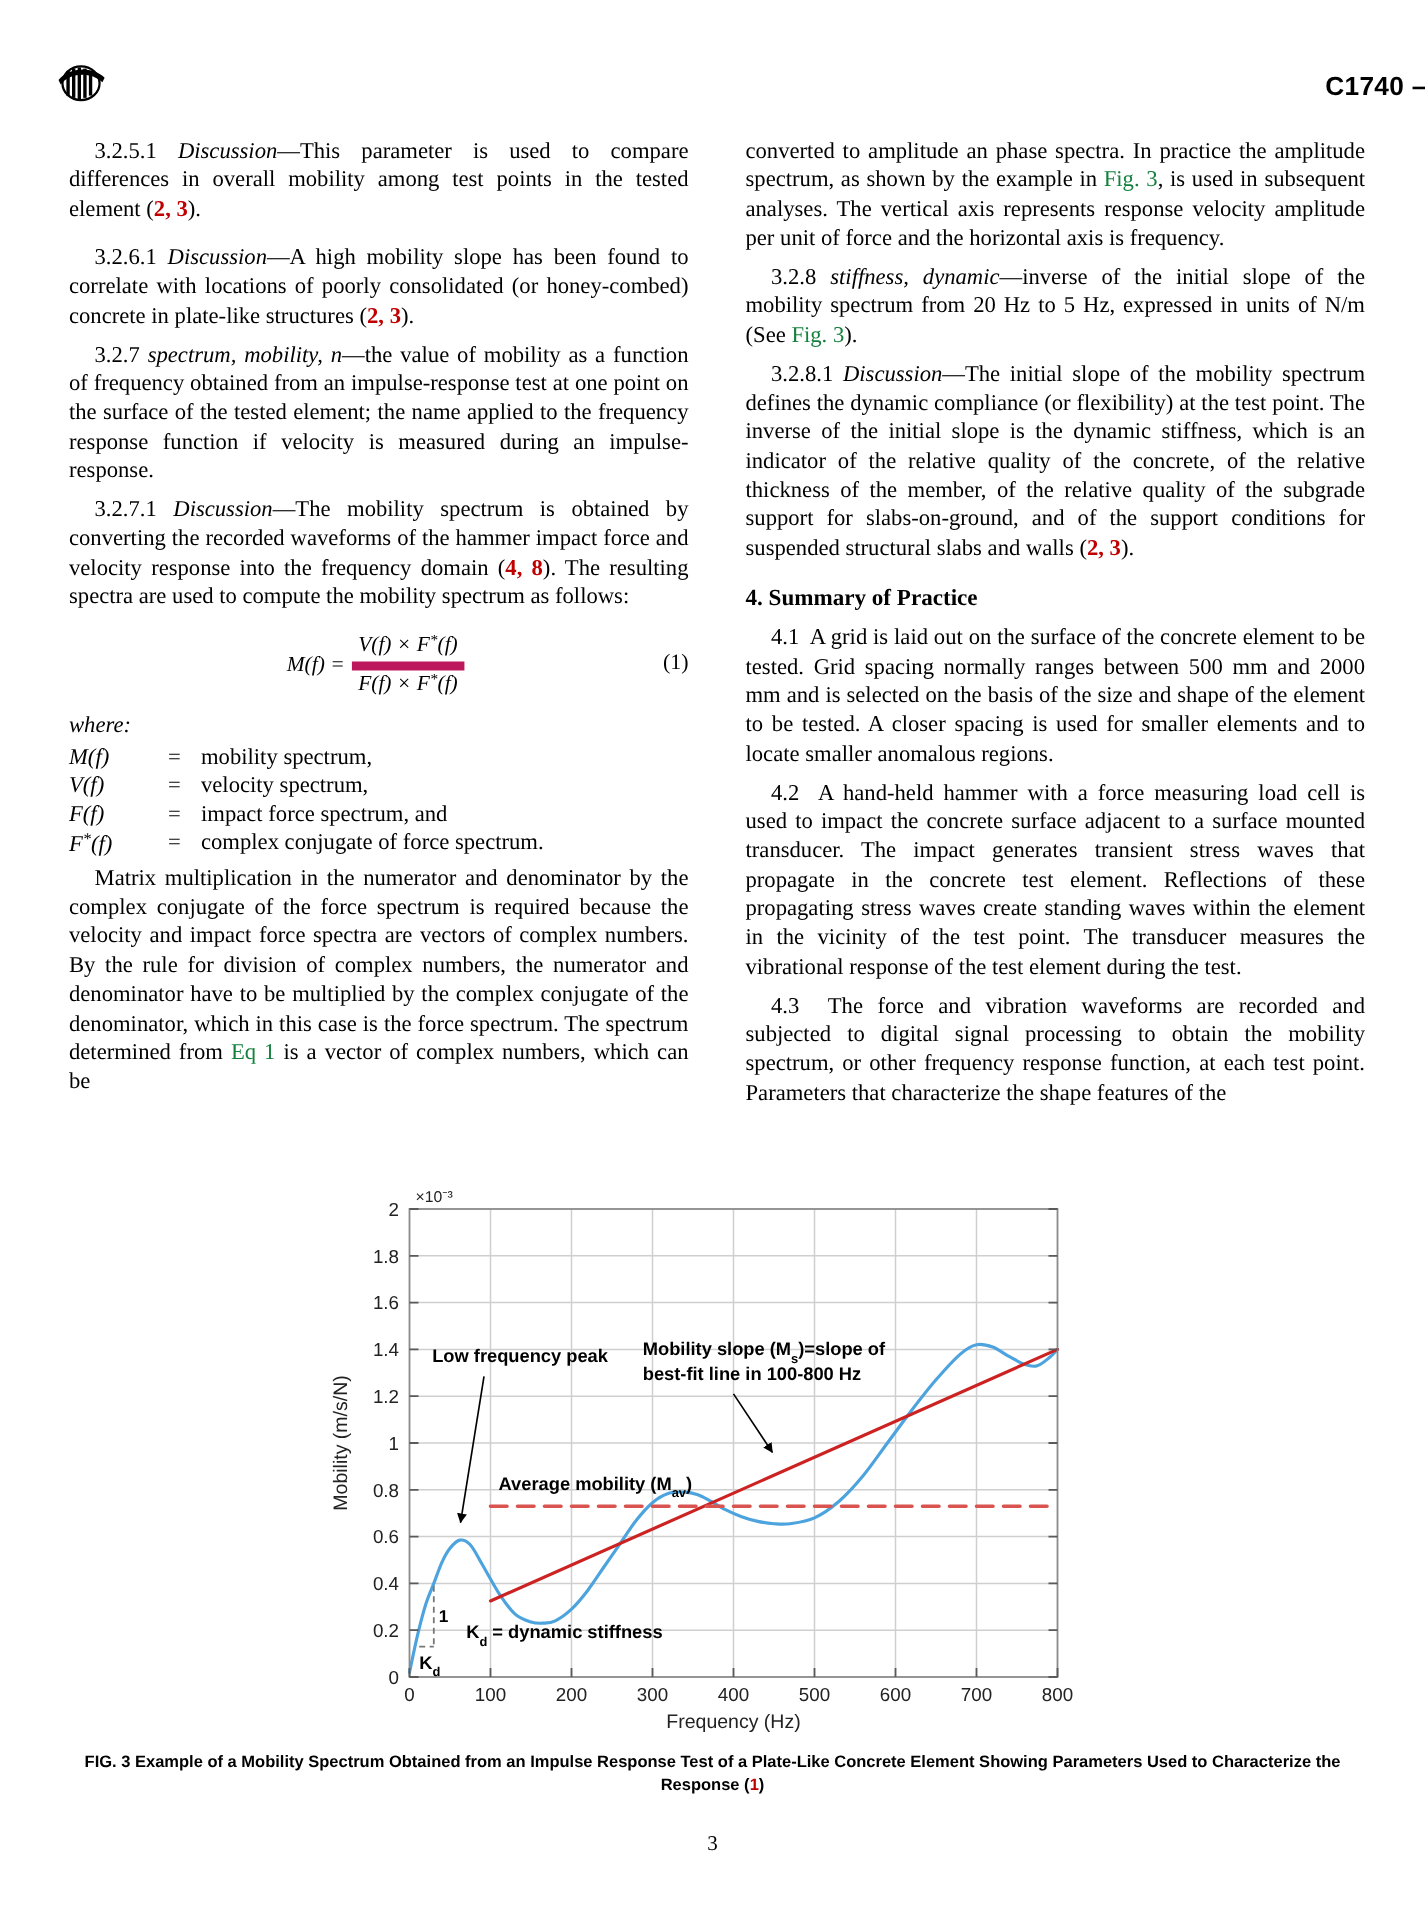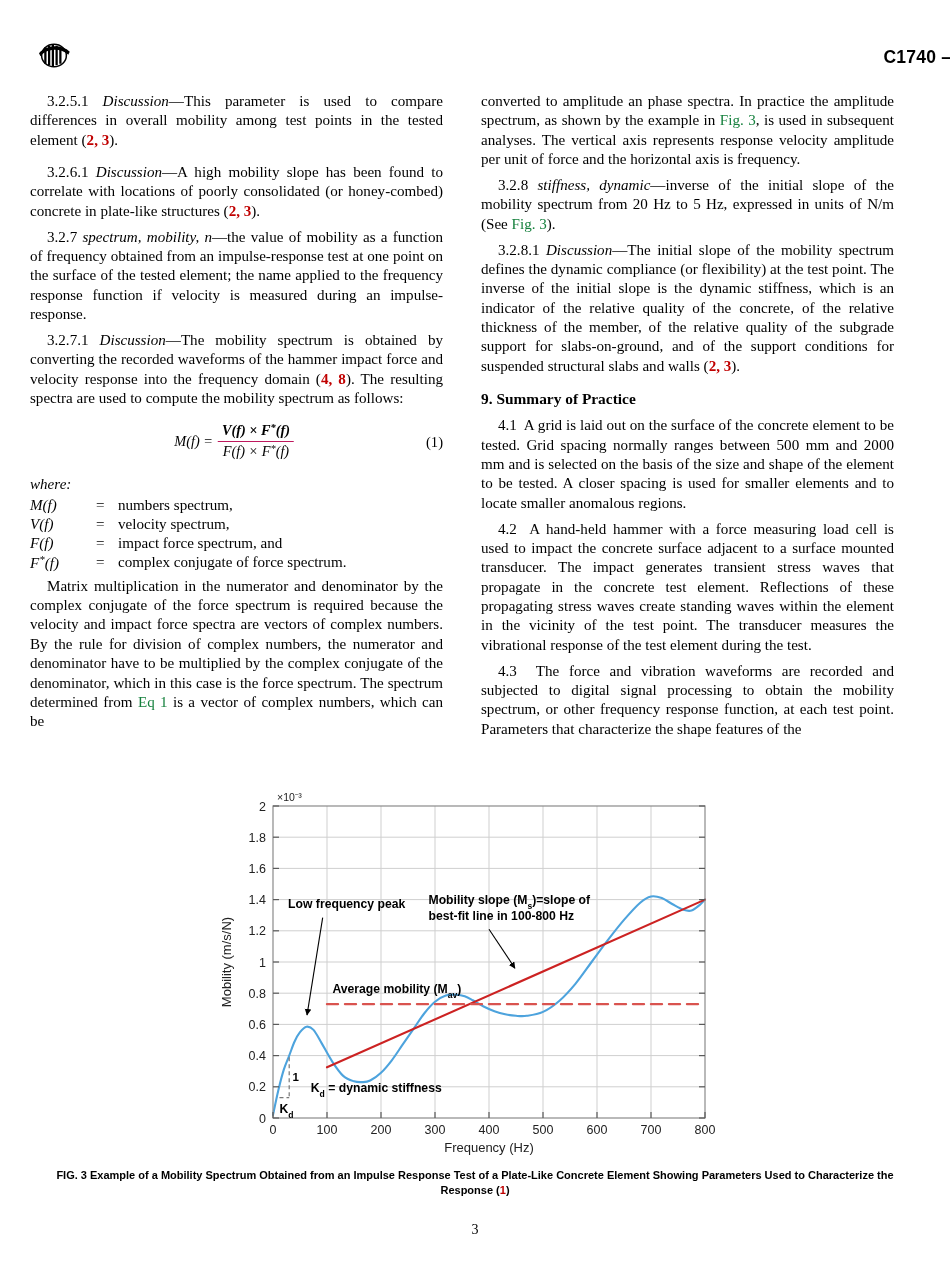--- a/index.html
+++ b/index.html
@@ -16,21 +16,21 @@
     display:flex;align-items:center;justify-content:space-between;gap:10px;margin-left:35px;
   }
   .astm-logo{width:38px;height:30px;display:block;}
   .doc-title{
     font-family:"Liberation Sans", sans-serif;
     font-weight:bold;font-size:17.5px;letter-spacing:.2px;
   }
 
   
   .columns{
-    position:absolute;top:92px;left:30px;width:864px;
+    position:absolute;top:92px;left:46px;width:864px;
     display:flex;gap:38px;
   }
   .col{width:413px;}
   p{
     margin:0 0 0 0;
     font-size:15.1px;line-height:1.283;
     text-align:justify;text-justify:inter-word;
     hyphens:manual;
   }
   p.ind{text-indent:17px;}
@@ -45,22 +45,22 @@
   
   .eqwrap{
     position:relative;margin:14px 0 12px 0;height:42px;
   }
   .eq{
     position:absolute;left:50%;top:0;transform:translateX(-52%);
     display:flex;align-items:center;font-size:14.3px;font-style:italic;
     white-space:nowrap;
   }
   .frac{display:inline-flex;flex-direction:column;text-align:center;margin-left:5px;}
-  .frac .num{padding:0 4px 1px 4px;font-weight:bold;}
-  .frac .den{border-top:1px solid #be185d;padding:1px 4px 0 4px;}
+  .frac .num{padding:0 4px 1px 4px;}
+  .frac .den{border-top:6px solid #be185d;padding:1px 4px 0 4px;}
   .eqno{
     position:absolute;right:0;top:12px;font-style:normal;font-size:14.6px;
   }
   sup.star{font-size:.72em;vertical-align:.42em;}
 
   
   .where{font-style:italic;font-size:15.1px;margin:4px 0 3px 0;}
   .deflist{font-size:15.1px;line-height:1.255;margin-bottom:4px;}
   .defrow{display:flex;}
   .defsym{width:66px;font-style:italic;white-space:nowrap;}
@@ -130,21 +130,21 @@
         </div>
         <div class="eqno">(1)</div>
       </div>
 
       <div class="where">where:</div>
 
       <div class="deflist">
         <div class="defrow">
           <span class="defsym"><span class="it">M(f)</span></span>
           <span class="defeq">=</span>
-          <span class="deftxt">numbers spectrum,</span>
+          <span class="deftxt">mobility spectrum,</span>
         </div>
         <div class="defrow">
           <span class="defsym"><span class="it">V(f)</span></span>
           <span class="defeq">=</span>
           <span class="deftxt">velocity spectrum,</span>
         </div>
         <div class="defrow">
           <span class="defsym"><span class="it">F(f)</span></span>
           <span class="defeq">=</span>
           <span class="deftxt">impact force spectrum, and</span>
@@ -162,21 +162,21 @@
     <div class="col">
 
       <p><span>converted to amplitude an phase spectra. In practice the amplitude spectrum, as shown by the example in </span><span class="reflink">Fig. 3</span><span>, is used in subsequent analyses. The vertical axis represents response velocity amplitude per unit of force and the horizontal axis is frequency.</span></p>
       <div class="gap"></div>
 
       <p class="ind"><span>3.2.8</span> <span class="it">stiffness, dynamic</span><span>—inverse of the initial slope of the mobility spectrum from 20 Hz to 5 Hz, expressed in units of N/m (See </span><span class="reflink">Fig. 3</span><span>).</span></p>
       <div class="gap"></div>
 
       <p class="ind"><span>3.2.8.1</span> <span class="it">Discussion</span><span>—The initial slope of the mobility spectrum defines the dynamic compliance (or flexibility) at the test point. The inverse of the initial slope is the dynamic stiffness, which is an indicator of the relative quality of the concrete, of the relative thickness of the member, of the relative quality of the subgrade support for slabs-on-ground, and of the support conditions for suspended structural slabs and walls (</span><span class="ref">2, 3</span><span>).</span></p>
 
-      <div class="sec-head">9.  Summary of Practice</div>
+      <div class="sec-head">4.  Summary of Practice</div>
 
       <p class="ind"><span>4.1</span>&nbsp; <span>A grid is laid out on the surface of the concrete element to be tested. Grid spacing normally ranges between 500 mm and 2000 mm and is selected on the basis of the size and shape of the element to be tested. A closer spacing is used for smaller elements and to locate smaller anomalous regions.</span></p>
       <div class="gap"></div>
 
       <p class="ind"><span>4.2</span>&nbsp; <span>A hand-held hammer with a force measuring load cell is used to impact the concrete surface adjacent to a surface mounted transducer. The impact generates transient stress waves that propagate in the concrete test element. Reflections of these propagating stress waves create standing waves within the element in the vicinity of the test point. The transducer measures the vibrational response of the test element during the test.</span></p>
       <div class="gap"></div>
 
       <p class="ind"><span>4.3</span>&nbsp; <span>The force and vibration waveforms are recorded and subjected to digital signal processing to obtain the mobility spectrum, or other frequency response function, at each test point. Parameters that characterize the shape features of the</span></p>
     </div>
   </div>

